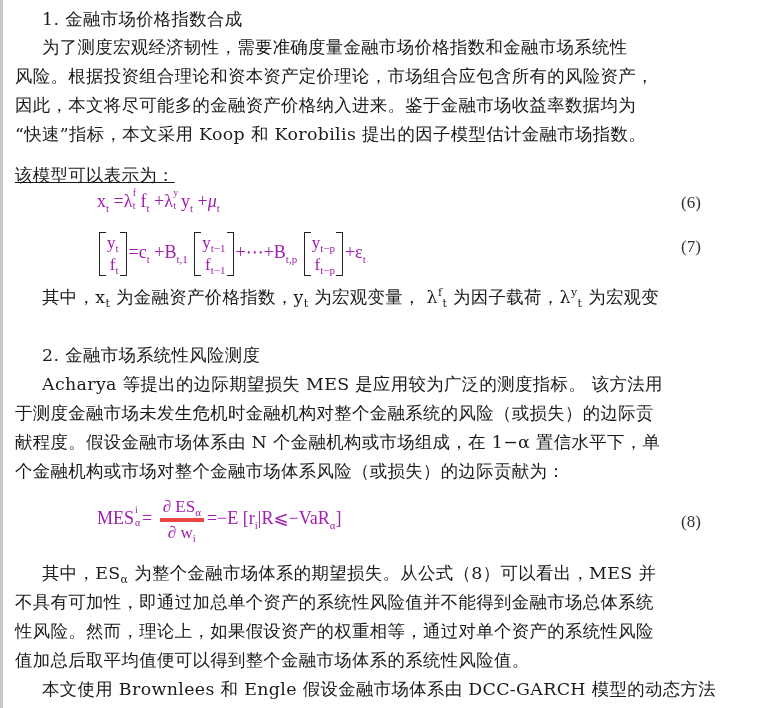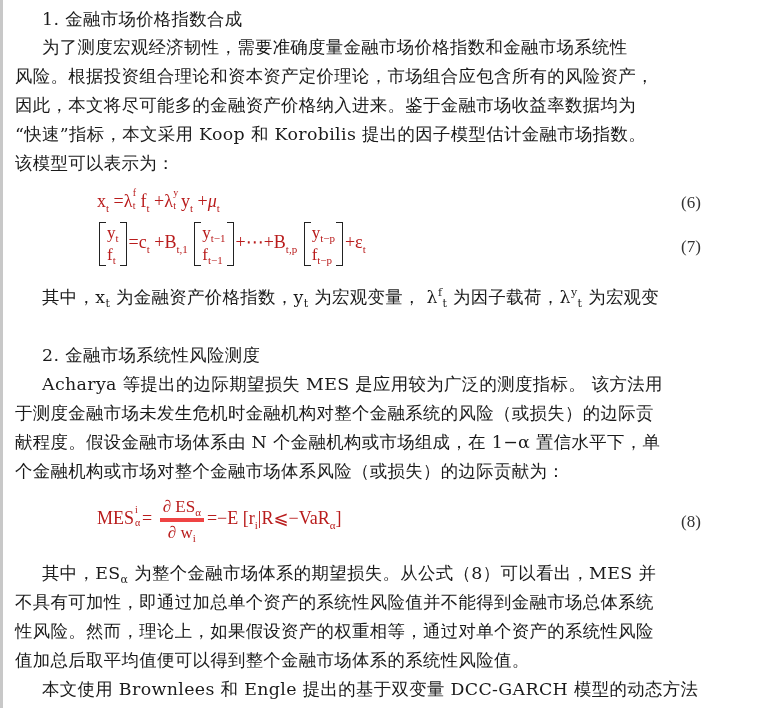--- a/index.html
+++ b/index.html
@@ -23,37 +23,37 @@
     line-height: 22px;
     white-space: nowrap;
     letter-spacing: 0.35px;
   }
   .indent { left: 42px; width: 711px; }
   .eq {
     position: absolute;
     font-family: "Liberation Serif", "DejaVu Serif", serif;
     font-size: 18px;
     white-space: nowrap;
-    color: #b91c1c;
+    color: #a21caf;
   }
   .eqnum {
     position: absolute; left: 681px;
     font-family: "Liberation Serif", "DejaVu Serif", serif;
     font-size: 17px; color: #333;
   }
   sub, sup { font-size: 11px; line-height: 0; }
   .lam { position: relative; display: inline-block; }
   .lam .sup { position: absolute; left: 9px; top: -4px; font-size: 10px; }
   .lam .sub { position: absolute; left: 9px; top: 9px; font-size: 10px; }
   .lam .spacer { display: inline-block; width: 8px; }
   .mat {
     display: inline-block; position: relative; vertical-align: middle;
     border-left: 1.5px solid #222; border-right: 1.5px solid #222;
-    padding: 0 7px; margin: 0 2px;
-    line-height: 22px; text-align: left;
+    padding: 0 7px; margin: 10px 2px;
+    line-height: 22px; text-align: right;
   }
   .mat::before, .mat::after {
     content: ""; position: absolute; top: 0; bottom: 0; width: 6px;
     border-top: 1.5px solid #222; border-bottom: 1.5px solid #222;
   }
   .mat::before { left: 0; }
   .mat::after { right: 0; }
   .mat div { font-size: 17px; }
   .frac { display: inline-block; vertical-align: middle; text-align: center; margin: 0 3px; }
   .frac .num { display: block; border-bottom: 4px solid #ef4444; padding: 0 3px 1px; font-size: 17px; line-height: 20px; }
@@ -65,21 +65,21 @@
 <div class="left-border"></div>
 
 <div class="page">
 
   <div class="line indent" style="top:8px;">1. 金融市场价格指数合成</div>
 
   <div class="line" style="top:65px;">风险。根据投资组合理论和资本资产定价理论，市场组合应包含所有的风险资产，</div>
   <div class="line indent" style="top:36px;">为了测度宏观经济韧性，需要准确度量金融市场价格指数和金融市场系统性</div>
   <div class="line" style="top:123px;">“快速”指标，本文采用 Koop 和 Korobilis 提出的因子模型估计金融市场指数。</div>
   <div class="line" style="top:94px;">因此，本文将尽可能多的金融资产价格纳入进来。鉴于金融市场收益率数据均为</div>
-  <div class="line" style="top:152px;">该模型可以表示为：</div>
+  <div class="line" style="top:164px;text-decoration:underline;">该模型可以表示为：</div>
 
   <div class="eq" style="left:97px; top:191px;">
     <span>x</span><sub>t</sub>
     <span>=</span><span class="lam">λ<span class="sup">f</span><span class="sub">t</span><span class="spacer"></span></span><span>f</span><sub>t</sub>
     <span>+</span><span class="lam">λ<span class="sup">y</span><span class="sub">t</span><span class="spacer"></span></span><span>y</span><sub>t</sub>
     <span>+</span><i>μ</i><sub>t</sub>
   </div>
   <div class="eqnum" style="top:193px;">(6)</div>
 
   <div class="eq" style="left:97px; top:222px;">
@@ -117,15 +117,15 @@
     </span><span>=−E  [r</span><sub>i</sub><span>|R⩽−VaR</span><sub>α</sub><span>]</span>
   </div>
   <div class="eqnum" style="top:512px;">(8)</div>
 
   <div class="line indent" style="top:562px;">
     <span>其中，ES</span><sub>α</sub><span> 为整个金融市场体系的期望损失。从公式（8）可以看出，MES 并</span>
   </div>
   <div class="line" style="top:591px;">不具有可加性，即通过加总单个资产的系统性风险值并不能得到金融市场总体系统</div>
   <div class="line" style="top:620px;">性风险。然而，理论上，如果假设资产的权重相等，通过对单个资产的系统性风险</div>
   <div class="line" style="top:649px;">值加总后取平均值便可以得到整个金融市场体系的系统性风险值。</div>
-  <div class="line indent" style="top:678px;">本文使用 Brownlees 和 Engle 提出的基于双变量 DCC-GARCH 模型的动态方法</div>
+  <div class="line indent" style="top:678px;">本文使用 Brownlees 和 Engle 假设金融市场体系由 DCC-GARCH 模型的动态方法</div>
 
 </div>
 
 </body></html>

